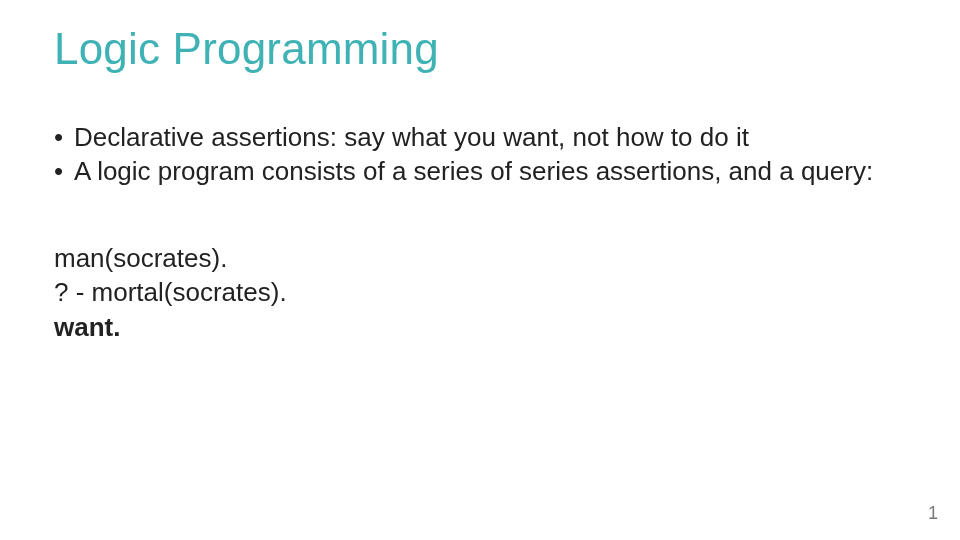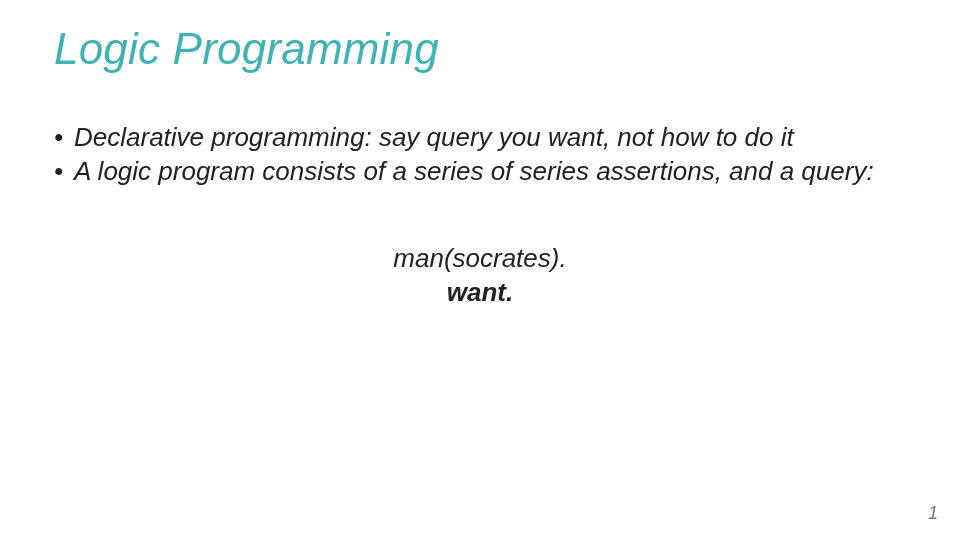--- a/index.html
+++ b/index.html
@@ -1,45 +1,46 @@
 <!DOCTYPE html>
 <html><head>
 <meta charset="utf-8">
 <style>
   * { margin: 0; padding: 0; box-sizing: border-box; }
   html, body { width: 960px; height: 540px; background: #ffffff; font-family: "Segoe UI Light", "Segoe UI", "Helvetica Neue", Arial, sans-serif; color: #222; overflow: hidden; }
-  .slide { position: relative; width: 960px; height: 540px; padding: 24px 54px 0 54px; font-style: italic; }
+  .slide { position: relative; width: 960px; height: 540px; padding: 24px 54px 0 54px; }
   .title { font-size: 44px; font-weight: 300; letter-spacing: 0.2px; margin-bottom: 46px; }
   .bullets { font-size: 26px; font-weight: 400; line-height: 1.32; color: #222; }
   .bullet { display: flex; }
   .bullet .dot { flex: 0 0 18px; padding-top: 0; }
   .bullet .txt { flex: 1 1 auto; padding-left: 2px; }
   .code-block { margin-top: 52px; font-size: 26px; font-weight: 400; line-height: 1.34; color: #222; }
-  .code-line { display: block; text-align: center; }
+  .code-line { display: block; }
   .bold { font-weight: 700; }
   .pagenum { position: absolute; right: 22px; bottom: 16px; font-size: 18px; color: #7a7a7a; font-weight: 400; }
 </style>
 </head>
 <body>
 
 <div class="slide">
 
   <h1 class="title" style="color:#3eb2b4">Logic Programming</h1>
 
   <div class="bullets">
     <div class="bullet">
       <span class="dot">•</span>
-      <span class="txt">Declarative programming: say query you want, not how to do it</span>
+      <span class="txt">Declarative assertions: say what you want, not how to do it</span>
     </div>
     <div class="bullet">
       <span class="dot">•</span>
       <span class="txt">A logic program consists of a series of series assertions, and a query:</span>
     </div>
   </div>
 
   <div class="code-block">
     <span class="code-line">man(socrates).</span>
+    <span class="code-line">? - mortal(socrates).</span>
     <span class="code-line bold">want.</span>
   </div>
 
   <div class="pagenum">1</div>
 
 </div>
 
 </body></html>

